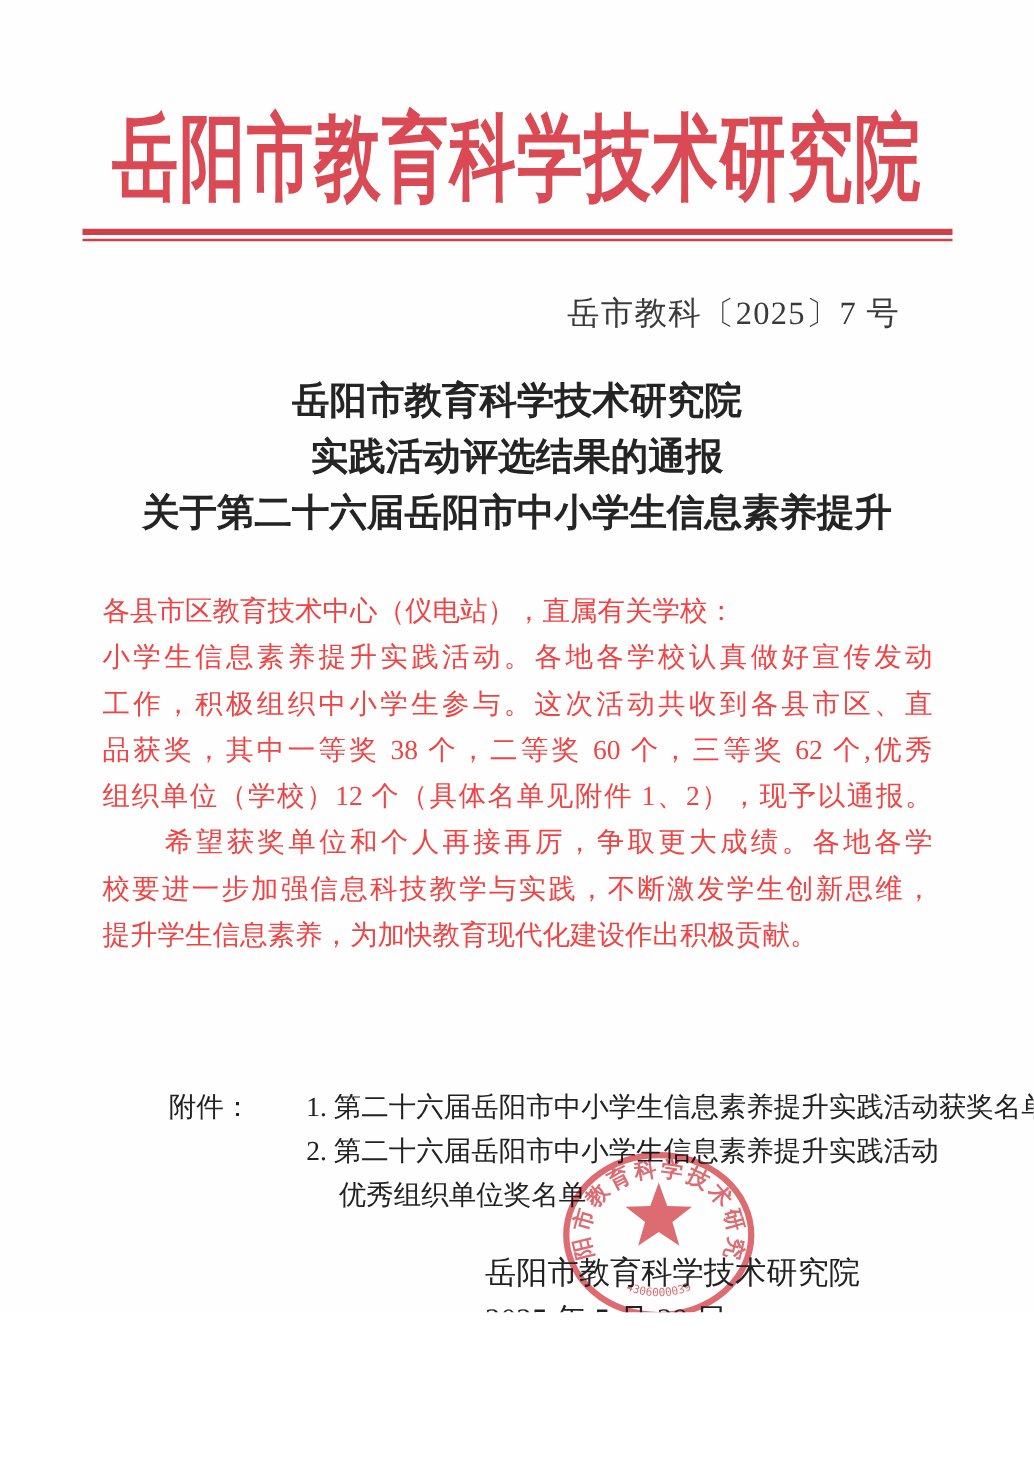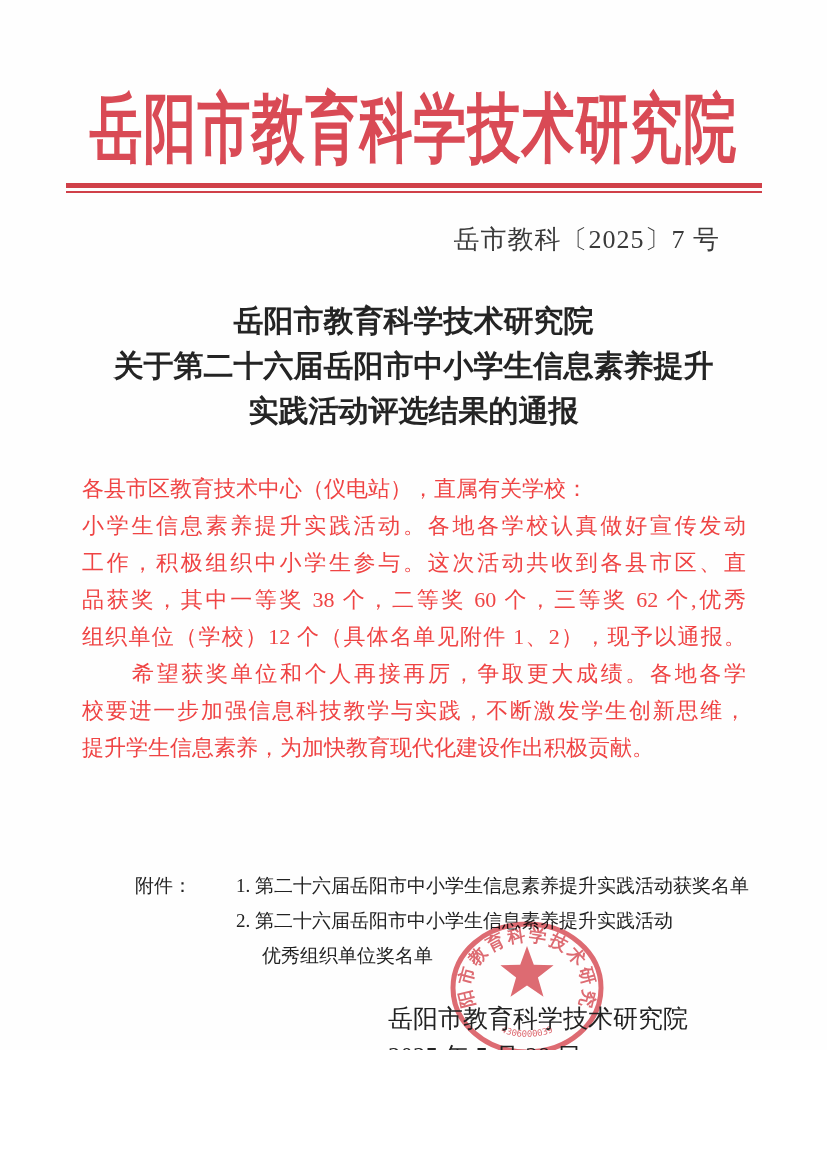--- a/index.html
+++ b/index.html
@@ -23,21 +23,21 @@
     transform-origin: center center;
     white-space: nowrap;
   }
   .rule { position: absolute; left: 66px; width: 696px; }
   .rule-top-thick   { top: 183px;  height: 5px; }
   .rule-top-thin    { top: 191px;  height: 2px; }
   .rule-bot-thin    { top: 1072px; height: 2px; }
   .rule-bot-thick   { top: 1078px; height: 5px; }
   .doc-number {
     position: absolute;
-    top: 222px; right: 107px;
+    top: 233px; right: 107px;
     font-size: 26px; color: #3a3a3a;
     letter-spacing: 1px;
     white-space: nowrap;
   }
   .doc-title {
     position: absolute;
     top: 298px; left: 0; width: 100%;
     text-align: center;
     font-size: 30px; font-weight: bold;
     color: #242424;
@@ -52,21 +52,21 @@
   .bline.fill {
     white-space: normal;
     text-align: justify;
     text-align-last: justify;
     text-justify: inter-character;
   }
   .bline.indent { text-indent: 50px; }
   .attachment {
     position: absolute;
     top: 868px; left: 135px; width: 615px;
-    font-size: 19px; color: #222222;
+    font-size: 22px; color: #222222;
     display: flex; align-items: flex-start;
   }
   .attachment-label { line-height: 35px; white-space: nowrap; }
   .attachment-items { line-height: 35px; margin-left: 44px; }
   .attachment-item { white-space: nowrap; }
   .attachment-item.cont { padding-left: 26px; }
   .seal {
     position: absolute;
     left: 442px; top: 914px;
     width: 170px; height: 148px;
@@ -97,22 +97,22 @@
 
   <div class="letterhead" style="color:#d94a55">岳阳市教育科学技术研究院</div>
 
   <div class="rule rule-top-thick" style="background:#d04049"></div>
   <div class="rule rule-top-thin" style="background:#d04049"></div>
 
   <div class="doc-number">岳市教科〔2025〕7 号</div>
 
   <div class="doc-title">
     <div>岳阳市教育科学技术研究院</div>
+    <div>实践活动评选结果的通报</div>
     <div>关于第二十六届岳阳市中小学生信息素养提升</div>
-    <div>实践活动评选结果的通报</div>
   </div>
 
   <div class="body-block">
     <div class="bline">各县市区教育技术中心（仪电站），直属有关学校：</div>
     <div class="bline fill">小学生信息素养提升实践活动。各地各学校认真做好宣传发动</div>
     <div class="bline fill">工作，积极组织中小学生参与。这次活动共收到各县市区、直</div>
     <div class="bline fill">品获奖，其中一等奖 38 个，二等奖 60 个，三等奖 62 个,优秀</div>
     <div class="bline fill">组织单位（学校）12 个（具体名单见附件 1、2），现予以通报。</div>
     <div class="bline indent fill">希望获奖单位和个人再接再厉，争取更大成绩。各地各学</div>
     <div class="bline fill">校要进一步加强信息科技教学与实践，不断激发学生创新思维，</div>

